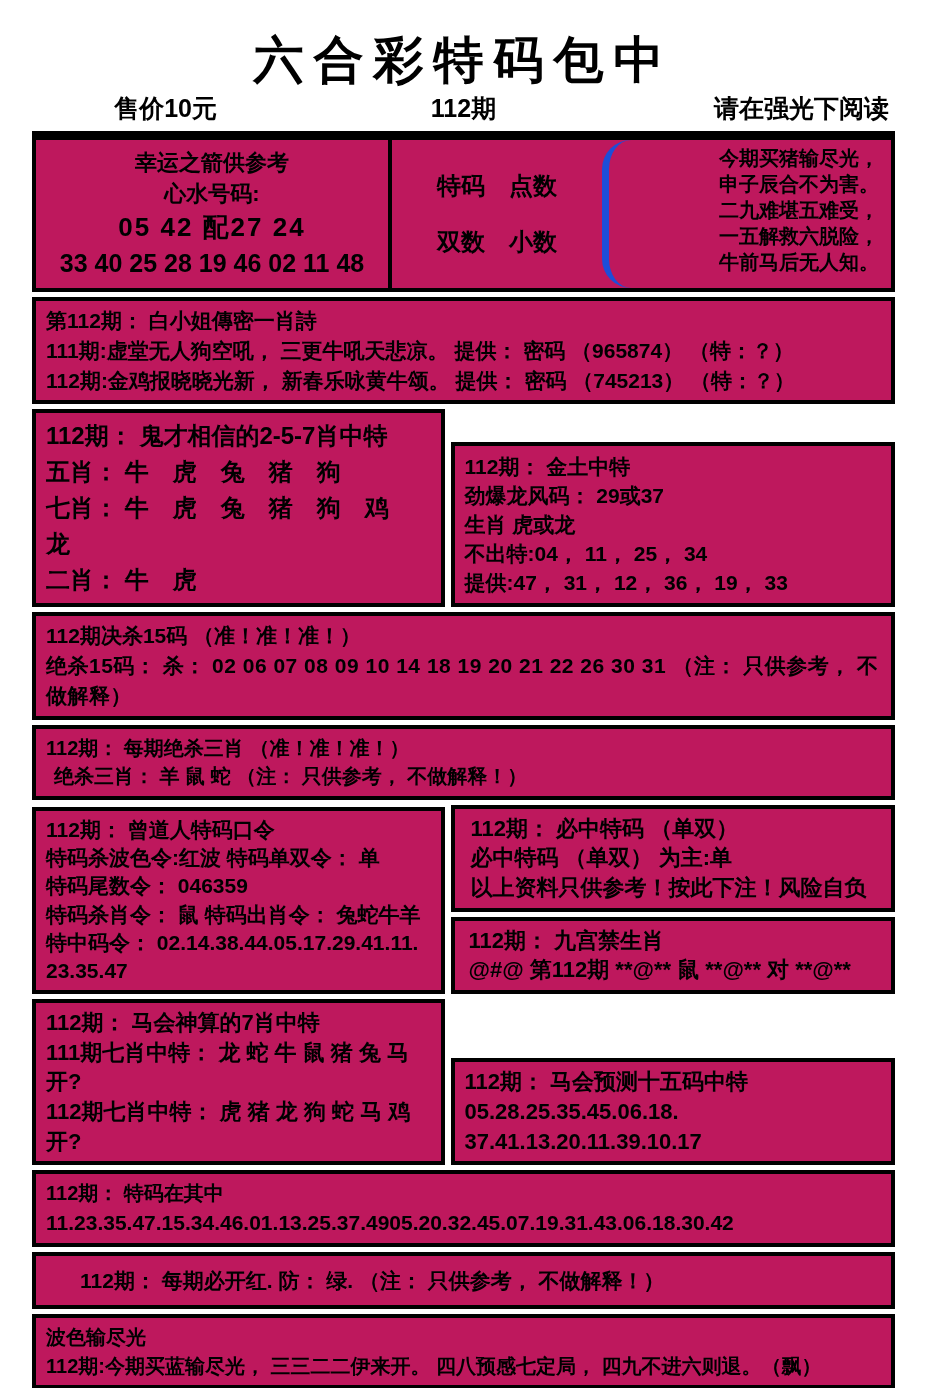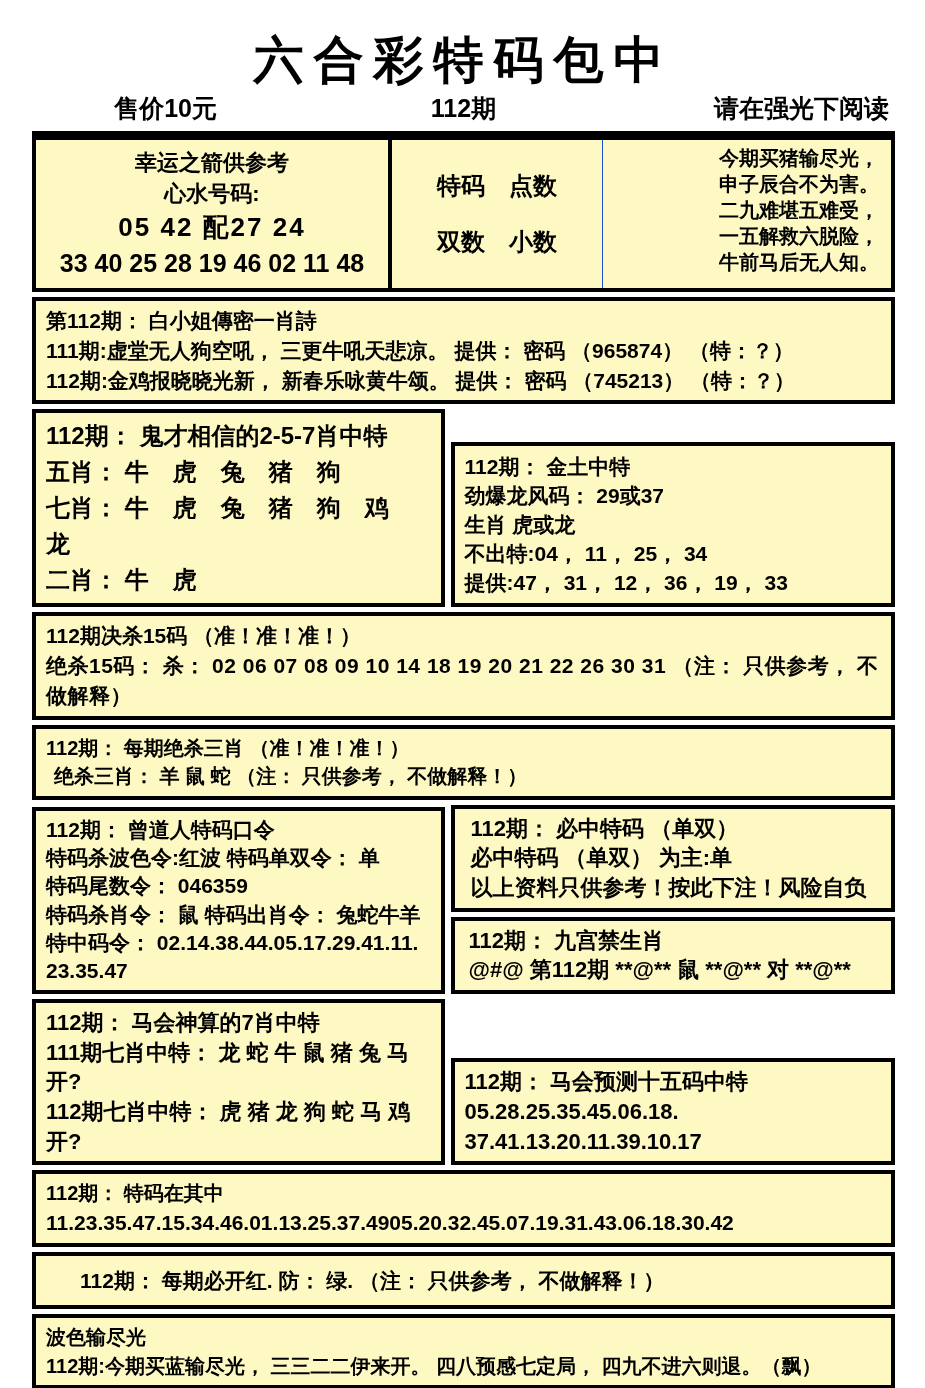--- a/index.html
+++ b/index.html
@@ -18,40 +18,40 @@
   }
   .subtitle-row {
     display:grid; grid-template-columns:1.1fr 1fr 1.1fr;
     font-size:25px; margin:4px 0 6px 0; align-items:center;gap:43px;
   }
   .sub-price { text-align:center; }
   .sub-issue { text-align:center; }
   .sub-notice { text-align:right; padding-right:6px; }
 
   
-  .box { border:4px solid #000; padding:5px 10px; margin-bottom:5px; font-size:20px; line-height:1.42; background:#fef9c3; }
+  .box { border:4px solid #000; padding:5px 10px; margin-bottom:5px; font-size:20px; line-height:1.42; background:#be185d; }
   .row { display:flex; gap:6px; margin-bottom:5px; align-items:flex-end; }
   .row .box { margin-bottom:0; }
   .col-left  { flex:0 0 47.8%; }
   .col-right { flex:1; display:flex; flex-direction:column; gap:5px; }
   .col-right .box { flex:0 0 auto; }
 
   
   .box-top { display:flex; padding:0; border-top-width:9px; }
   .bt-left  { flex:0 0 352px; text-align:center; padding:7px 4px 6px 4px; }
   .bt-left .l1 { font-size:22px; }
   .bt-left .l2 { font-size:22px; }
   .bt-left .l3 { font-size:26px; letter-spacing:2px; }
   .bt-left .l4 { font-size:25px; }
   .bt-mid {
     flex:0 0 214px; border-left:4px solid #000;
     display:flex; flex-direction:column; justify-content:space-evenly;
     text-align:center; font-size:24px; padding:8px 0;
   }
-  .bt-right { flex:1; border-left:1px solid #1d4ed8; padding:5px 8px 5px 0; font-size:20px; line-height:1.3; }
+  .bt-right { flex:1; border-left:7px solid #1d4ed8; padding:5px 8px 5px 0; font-size:20px; line-height:1.3;border-radius:29px; }
   .bt-right .poem { width:fit-content; margin-left:auto; margin-right:4px; text-align:left; }
 
   .box-poem .title { font-size:21px; }
   .box-poem .line  { font-size:21px; }
 
   .box-xiao { font-size:24px; line-height:1.5; }
   .box-jintu { font-size:21px; line-height:1.38; padding-top:7px; }
 
   .box-jue15 .title { font-size:21px; }
   .box-jue15 .nums  { font-size:21px; letter-spacing:0.5px; }

